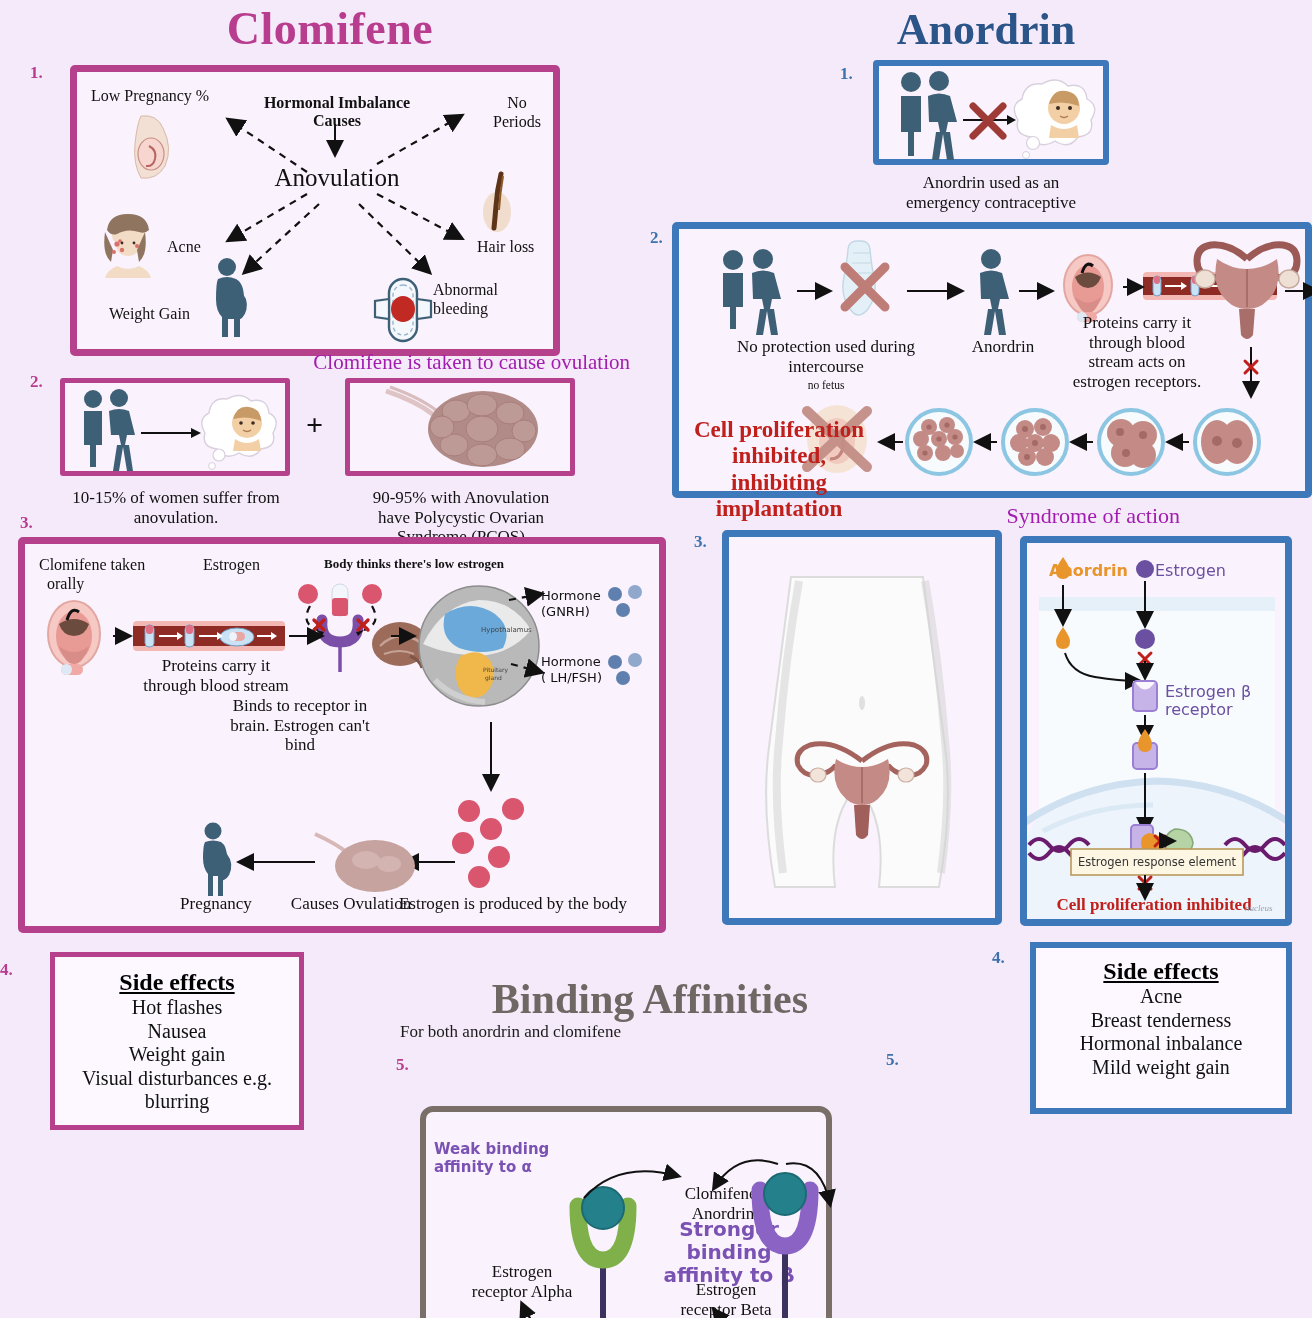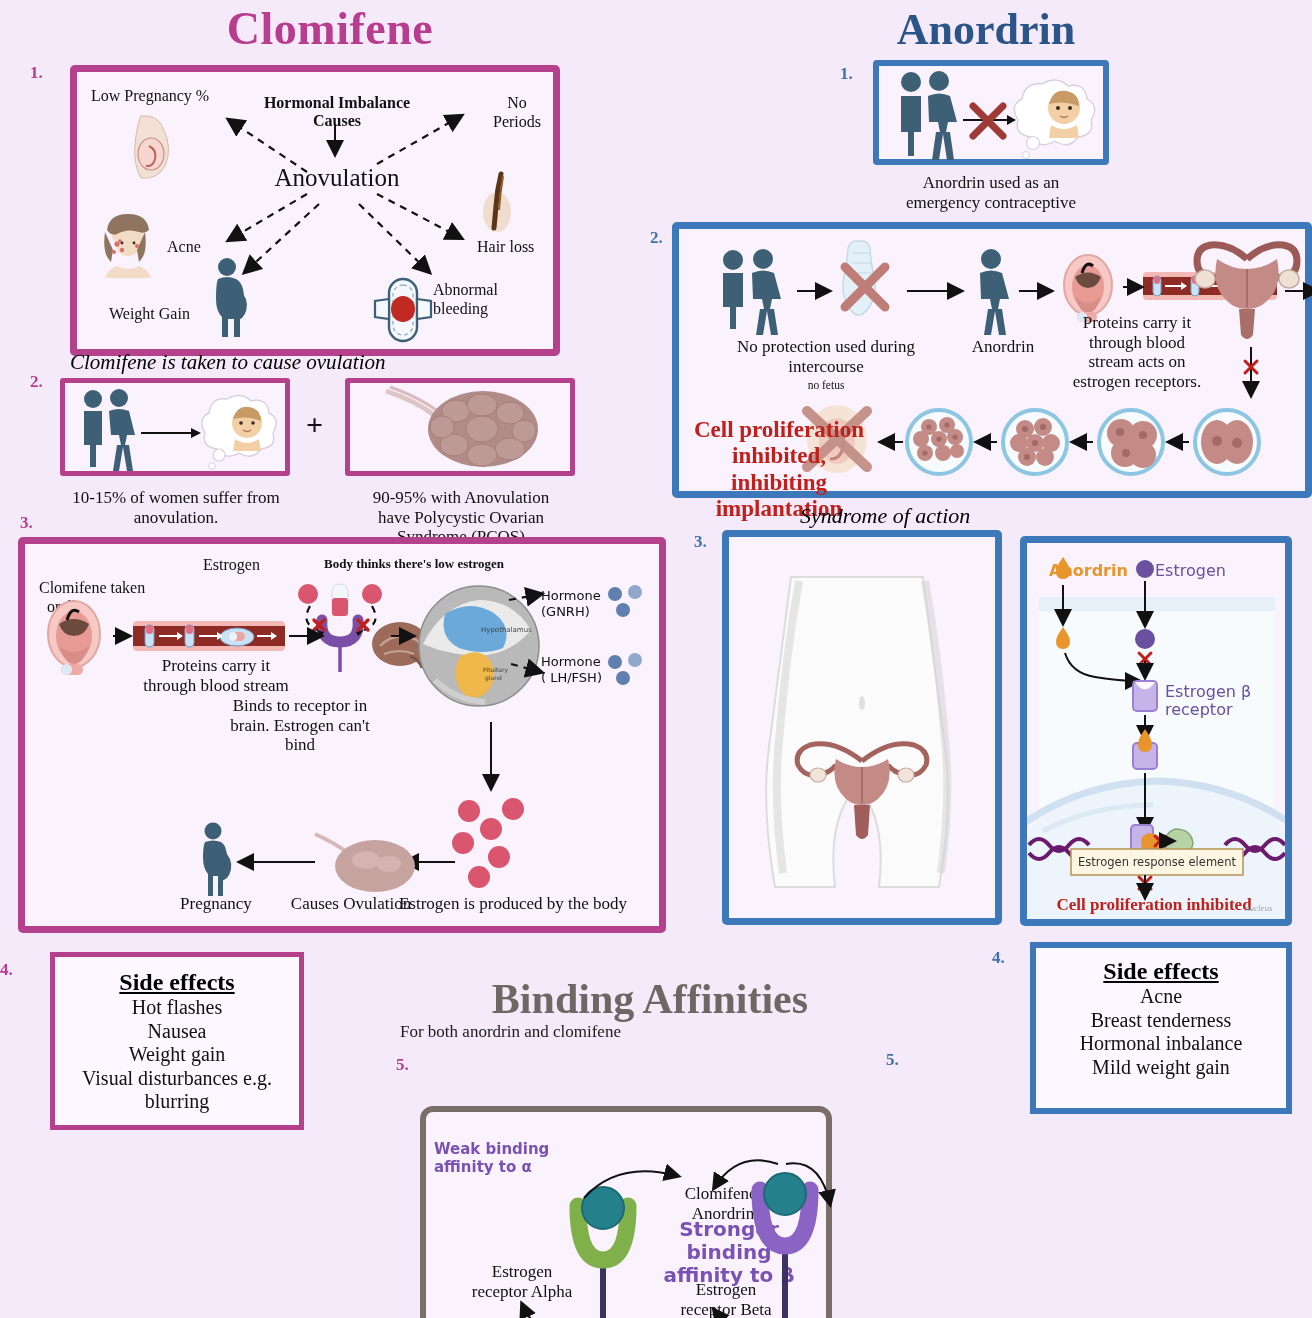--- a/index.html
+++ b/index.html
@@ -48,21 +48,21 @@
   .cap-xs{font-size:11.5px;color:#111;text-align:center;line-height:1.15;}
   .lbl{font-size:16px;color:#111;}
   .bold{font-weight:bold;}
   .red-bold{color:#c0201b;font-weight:bold;font-size:23px;line-height:1.15;text-align:center;}
   .red-bold2{color:#c0201b;font-weight:bold;font-size:16px;text-align:center;}
   .sidefx-title{
     font-size:24px;font-weight:bold;text-decoration:underline;
     text-align:center;color:#000;
   }
   .sidefx-item{font-size:20px;text-align:center;color:#111;line-height:1.18;}
-  .headline{font-size:21px;text-align:left;color:#000000;font-style:italic;}
+  .headline{font-size:21px;text-align:right;color:#a21caf;}
   
   svg{overflow:visible;}
   .dash{stroke:#111;stroke-width:2.2;stroke-dasharray:7 6;fill:none;}
   .solid{stroke:#111;stroke-width:2;fill:none;}
   .teal{fill:#3e6076;}
   .purpletxt{color:#7a52b3;font-weight:bold;}
   .orangetxt{color:#e8952c;font-weight:bold;}
 </style>
 </head>
 <body>
@@ -193,21 +193,21 @@
 </div>
 <div class="abs cap" style="left:345px;top:488px;width:232px;">
   <span>90-95% with Anovulation</span><br>
   <span>have Polycystic Ovarian</span><br>
   <span>Syndrome (PCOS)</span>
 </div>
 
 <div class="abs num num-pink" style="left:20px;top:513px;">3.</div>
 <div class="abs panel panel-pink" style="left:18px;top:537px;width:648px;height:396px;">
 
-  <div class="abs lbl" style="left:14px;top:12px;width:150px;line-height:1.18;margin-top:23px;">
+  <div class="abs lbl" style="left:14px;top:12px;width:150px;line-height:1.18;">
     <span>Clomifene taken</span><br>
     &nbsp;&nbsp;<span>orally</span>
   </div>
   <div class="abs lbl" style="left:178px;top:12px;">Estrogen</div>
   <div class="abs" style="left:299px;top:12px;font-size:13px;font-weight:bold;color:#111;">Body thinks there's low estrogen</div>
 
   <svg class="abs" width="70" height="86" style="left:14px;top:50px;" viewBox="0 0 70 86">
     <ellipse cx="35" cy="40" rx="26" ry="33" fill="#f6c9c4" stroke="#e3a7a2" stroke-width="2"></ellipse>
     <ellipse cx="35" cy="42" rx="18" ry="25" fill="#e89a95"></ellipse>
     <path d="M20 30 q15-10 30 0 q-4 12 -15 12 q-11 0 -15-12Z" fill="#6b4b3e"></path>

